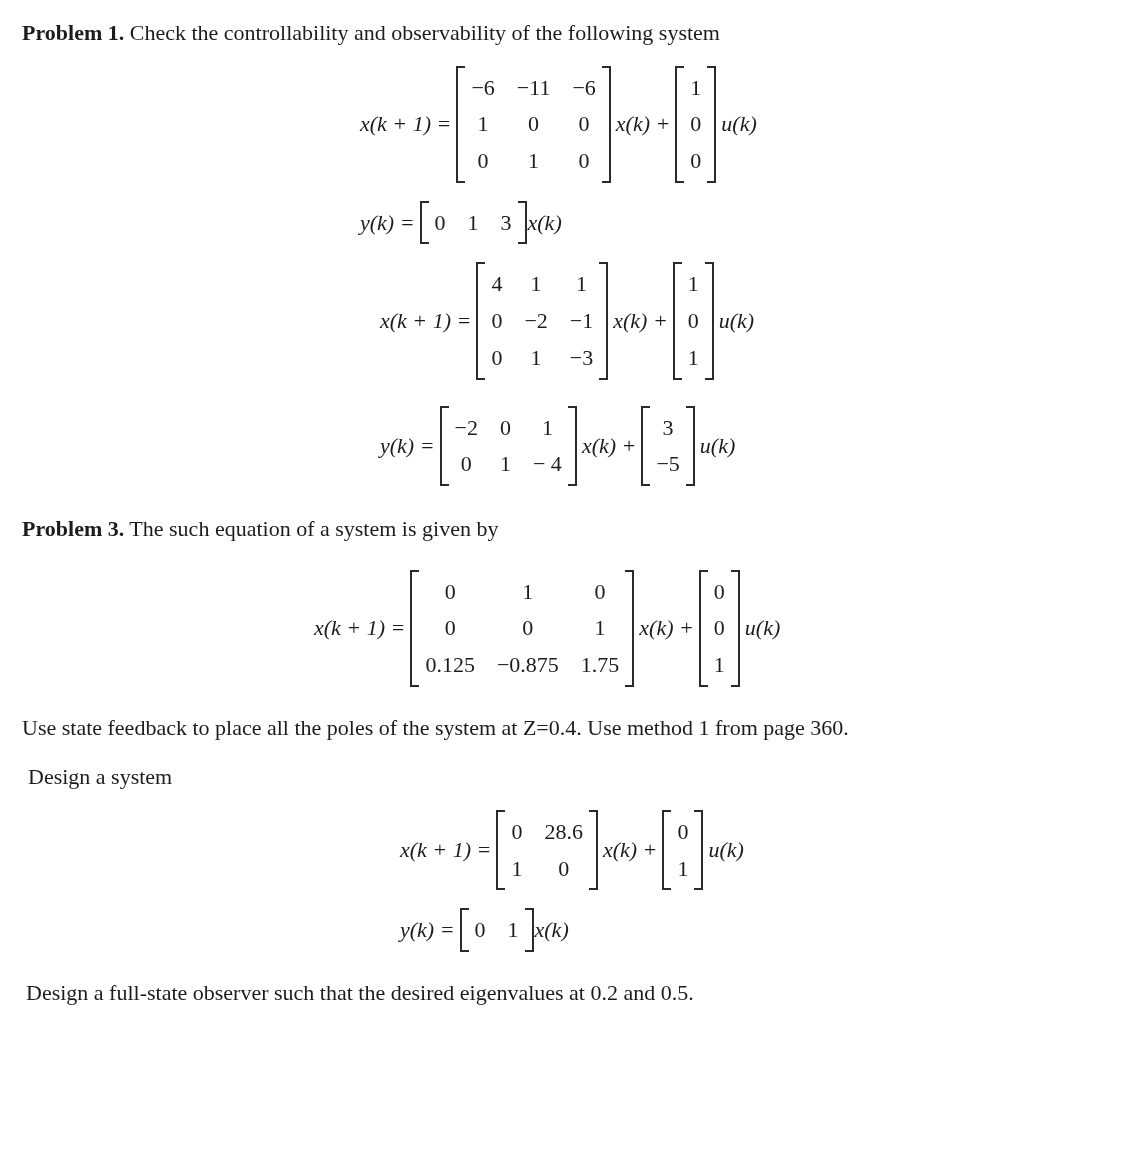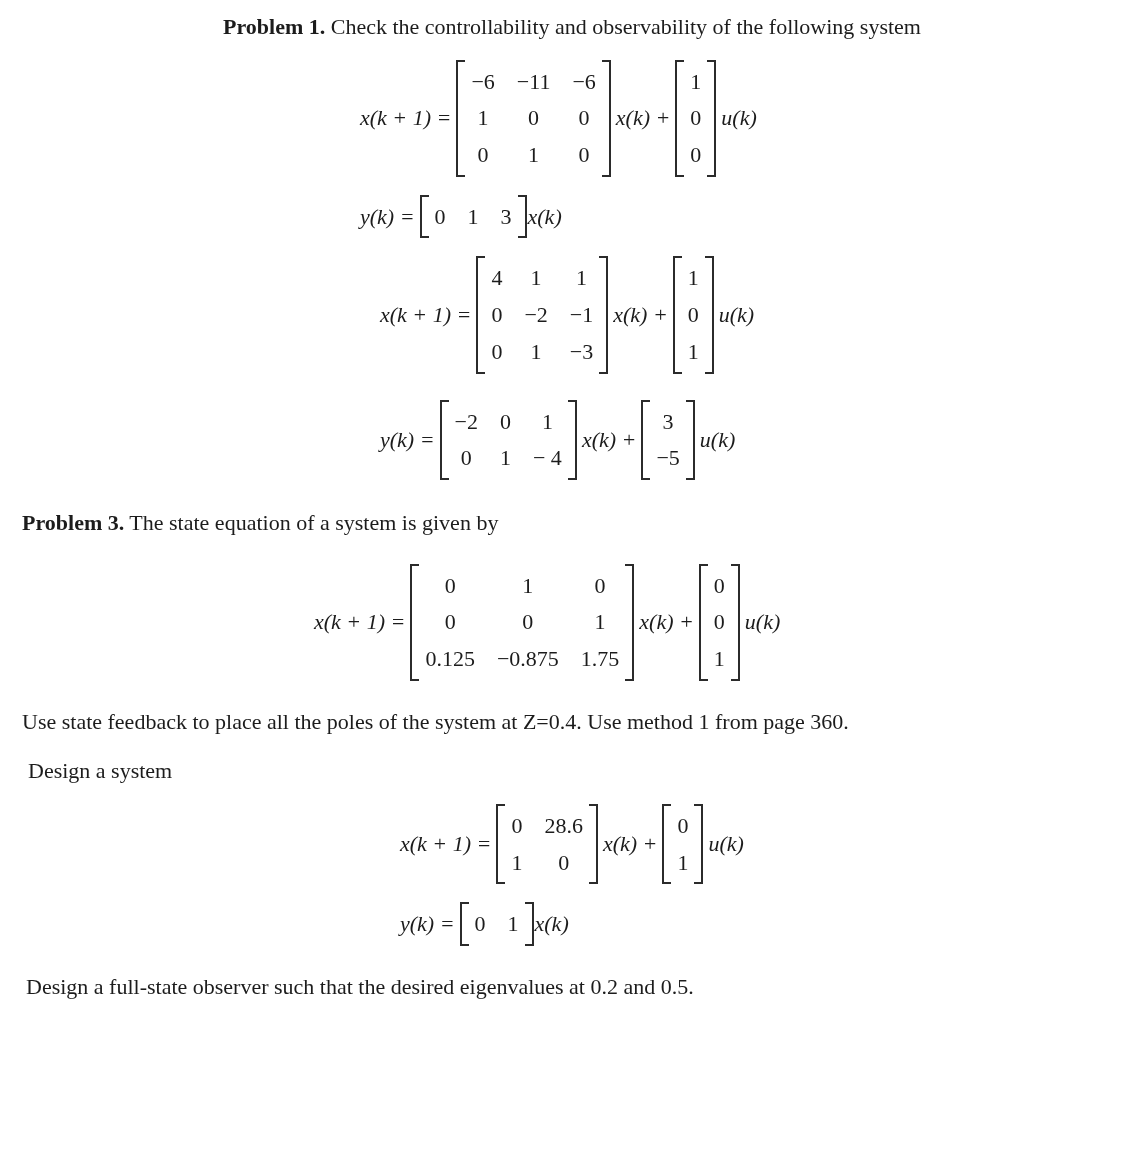--- a/index.html
+++ b/index.html
@@ -19,22 +19,21 @@
     padding: 8px 22px 20px 22px;
     box-sizing: border-box;
   }
   .para {
     margin: 0;
   }
   .heading {
     margin: 28px 0 6px 0;
   }
   .heading:first-child {
-    margin-top: 4px;
-    text-align: center;
+    margin-top: 10px;
   }
   .bold { font-weight: bold; }
   .math { font-style: italic; }
 
   .equation {
     display: flex;
     align-items: center;
     margin: 18px 0;
   }
   .eq-p1  { margin-left: 338px; }
@@ -159,21 +158,21 @@
         <span class="mcell">− 4</span>
       </span>
     <span class="math">x(k) +</span>
     <span class="matrix" style="grid-template-columns: repeat(1, auto);">
         <span class="mcell">3</span>
         <span class="mcell">−5</span>
       </span>
     <span class="math">u(k)</span>
   </div>
 
-  <p class="para heading"><span class="bold">Problem 3.</span><span> The state equation of a system is given by</span></p>
+  <p class="para heading"><span class="bold">Problem 3.</span><span> The such equation of a system is given by</span></p>
 
   <div class="equation eq-p3">
     <span class="math">x(k + 1) =</span>
     <span class="matrix" style="grid-template-columns: repeat(3, auto);">
         <span class="mcell">0</span>
         <span class="mcell">1</span>
         <span class="mcell">0</span>
         <span class="mcell">0</span>
         <span class="mcell">0</span>
         <span class="mcell">1</span>

